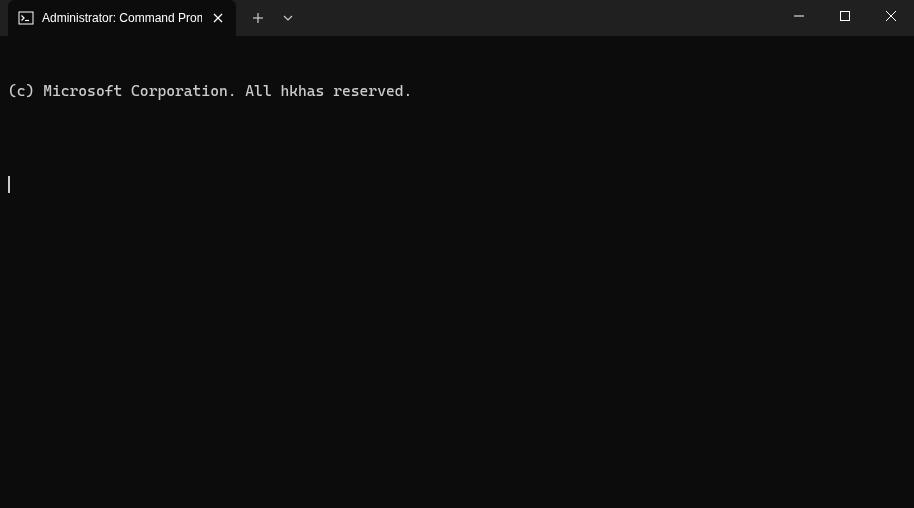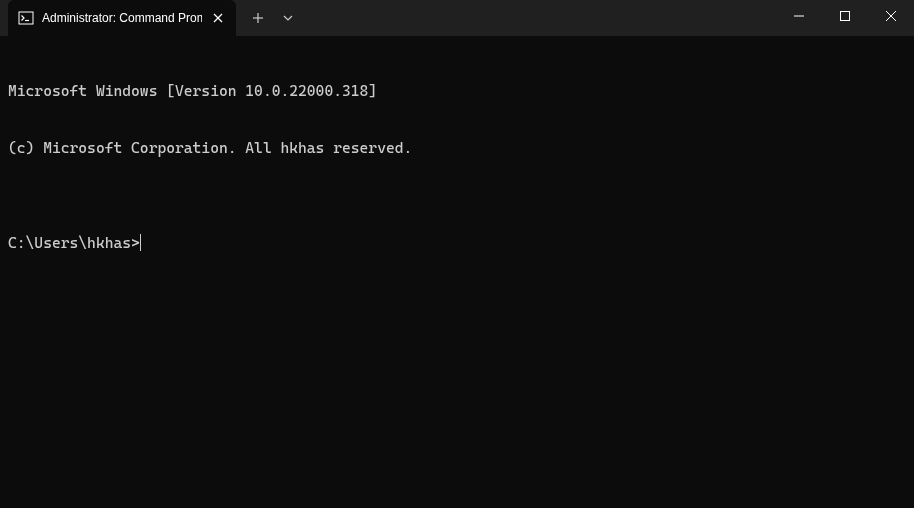--- a/index.html
+++ b/index.html
@@ -194,19 +194,18 @@
     <div class="win-btn close-win">
       <svg viewBox="0 0 10 10">
         <line x1="0" y1="0" x2="10" y2="10" stroke="currentColor" stroke-width="1"></line>
         <line x1="10" y1="0" x2="0" y2="10" stroke="currentColor" stroke-width="1"></line>
       </svg>
     </div>
   </div>
 </div>
 
 <div class="terminal-body">
-  <span class="term-line">Microsoft Windows [Version 10.0.22000.318]</span>
   <span class="term-line">(c) Microsoft Corporation. All hkhas reserved.</span>
   <span class="term-line"></span>
   <div class="prompt-line">
-    <span>C:\Users\hkhas&gt;</span><span class="cursor"></span>
+    <span class="cursor"></span>
   </div>
 </div>
 
 </body></html>

